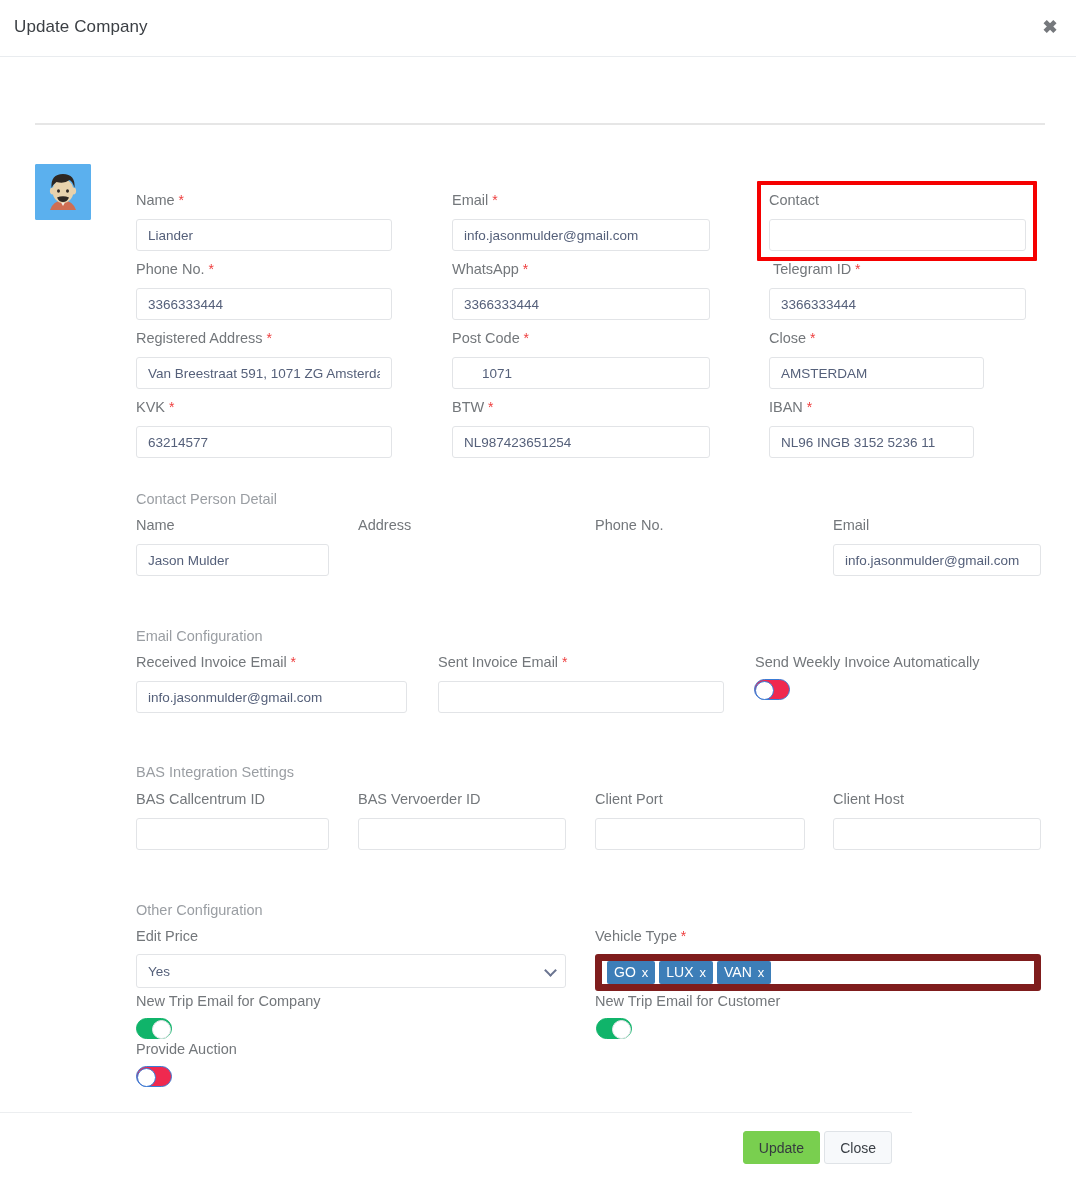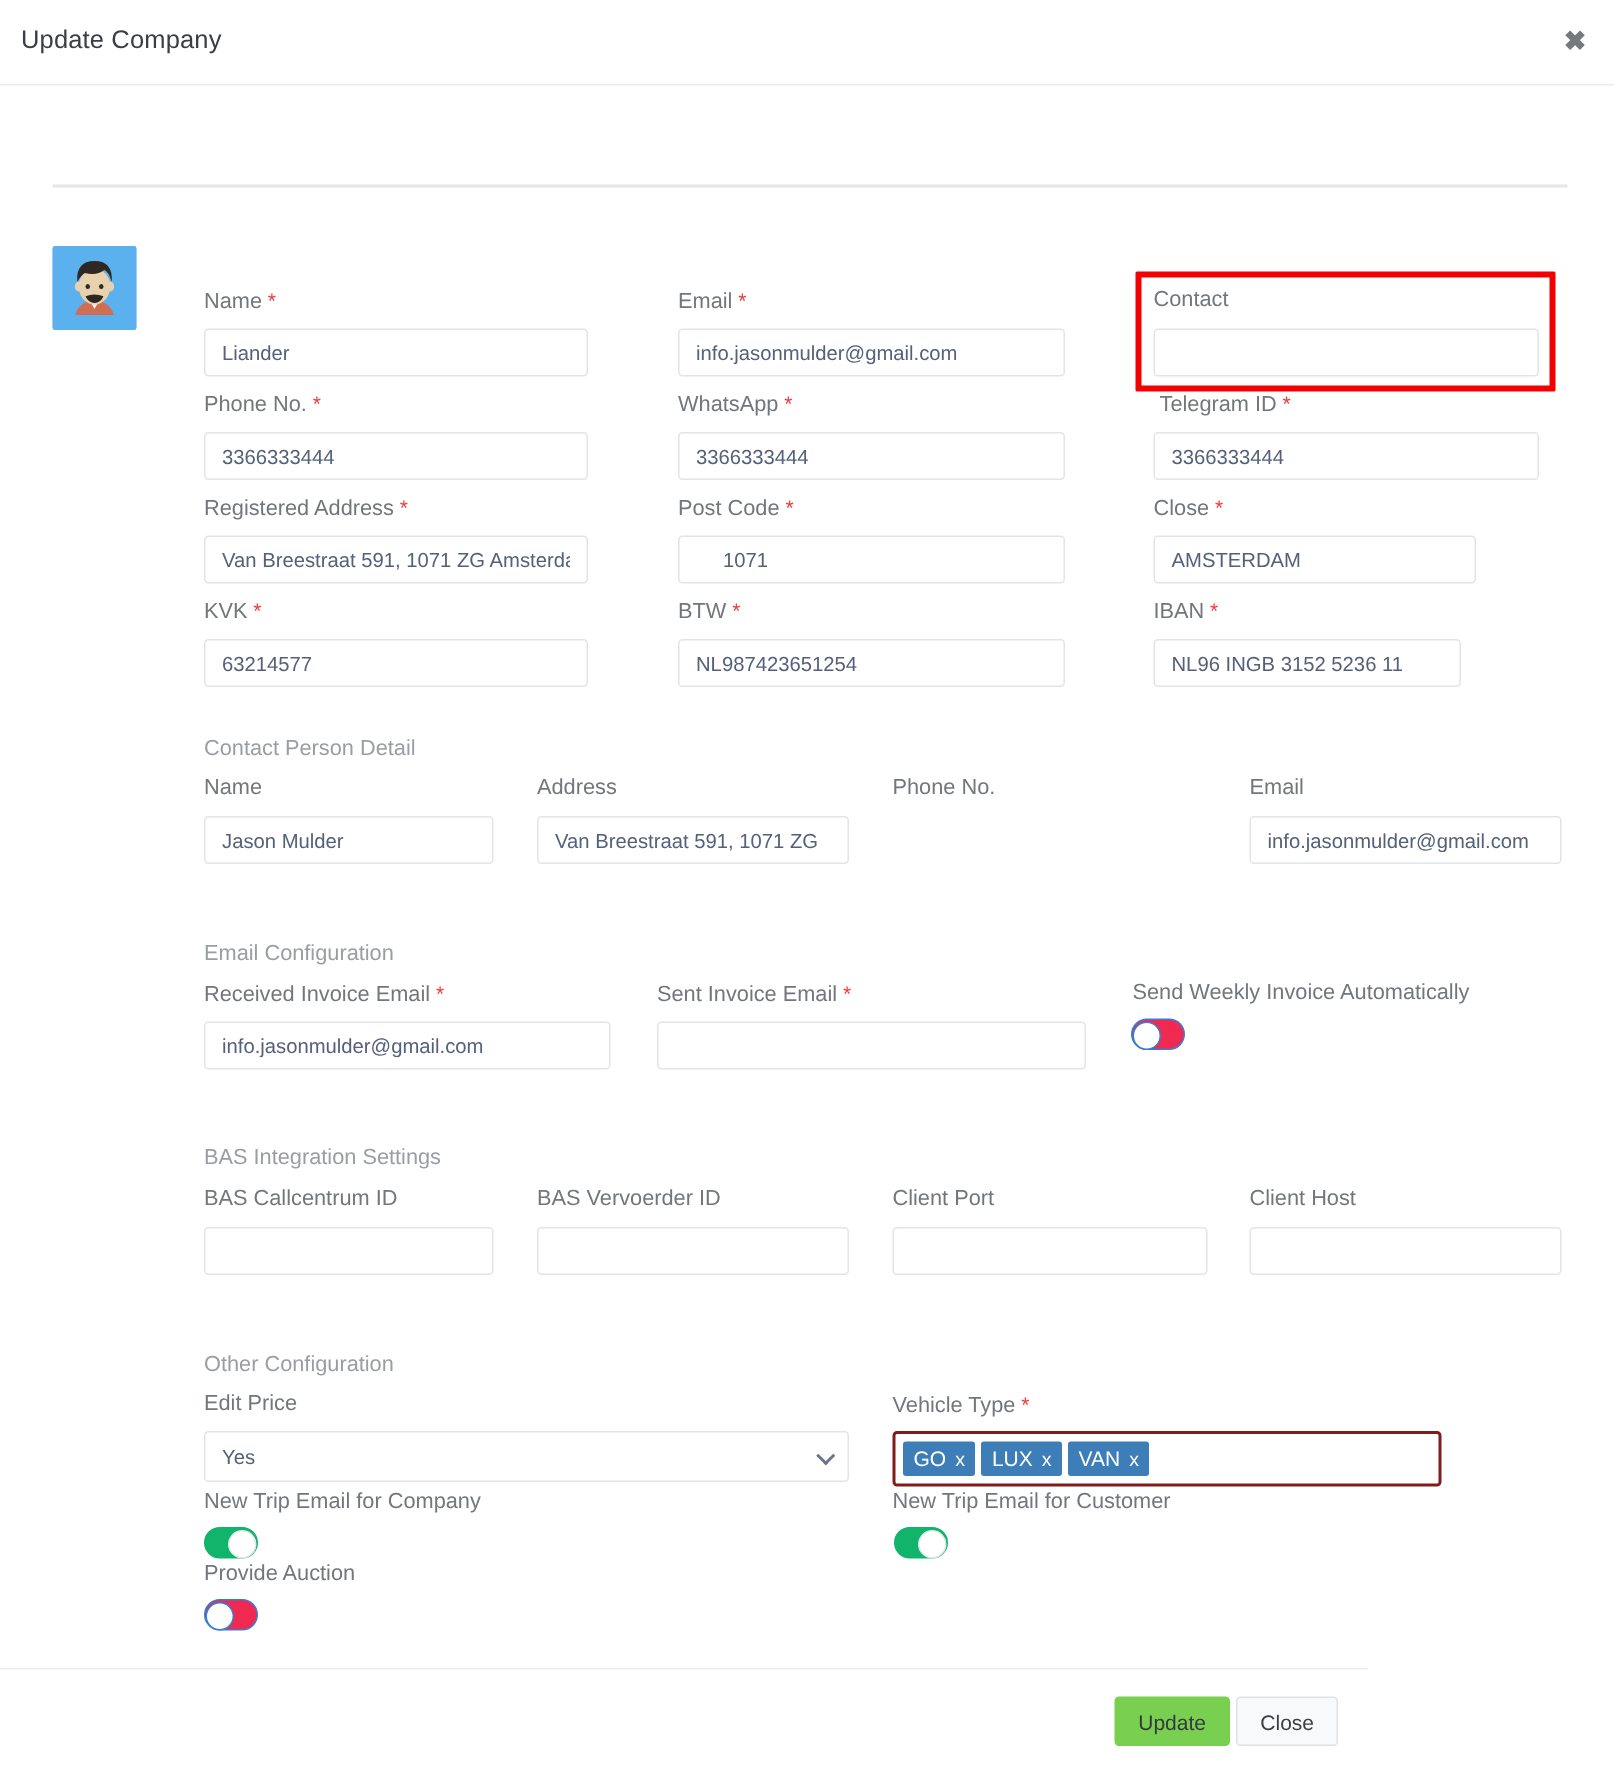--- a/index.html
+++ b/index.html
@@ -79,22 +79,22 @@
     padding:0 11px; appearance:none; -webkit-appearance:none; outline:none;
   }
   .sel-caret {
     position:absolute; right:11px; top:12px; width:9px; height:9px;
     border-right:2px solid #6a7490; border-bottom:2px solid #6a7490;
     transform:rotate(45deg); pointer-events:none;
   }
 
   
   .tagbox {
-    position:absolute; left:595px; top:897px; width:366px; height:37px;
-    border:2px solid #7f1d1d; border-radius:3px; background:#fff;
+    position:absolute; left:595px; top:897px; width:446px; height:37px;
+    border:7px solid #7f1d1d; border-radius:3px; background:#fff;
     padding:4px 5px; display:flex; gap:4px; align-items:center;
   }
   .tag {
     background:#3d7eb8; color:#fff; font-size:14px;
     padding:3px 7px 4px 7px; border-radius:2px;
     display:flex; align-items:center; gap:6px; cursor:pointer; white-space:nowrap;
   }
   .tag .tx { font-size:13px; }
 
   
@@ -199,21 +199,20 @@
       <span>IBAN</span><span class="req"> *</span>
     </div>
     <input class="inp" style="left: 769px; top: 369px; width: 205px;" value="NL96 INGB 3152 5236 11">
 
     <div class="sect-title" style="left:136px; top:434px;">Contact Person Detail</div>
 
     <div class="fl" style="left:136px; top:460px;">Name</div>
     <input class="inp" style="left: 136px; top: 487px; width: 193px;" value="Jason Mulder">
 
     <div class="fl" style="left:358px; top:460px;">Address</div>
-    <input class="inp" style="left: 358px; top: 487px; width: 208px;" value="Van Breestraat 591, 1071 ZG">
 
     <div class="fl" style="left:595px; top:460px;">Phone No.</div>
 
     <div class="fl" style="left:833px; top:460px;">Email</div>
     <input class="inp" style="left: 833px; top: 487px; width: 208px;" value="info.jasonmulder@gmail.com">
 
     <div class="sect-title" style="left:136px; top:571px;">Email Configuration</div>
 
     <div class="fl" style="left:136px; top:597px;">
       <span>Received Invoice Email</span><span class="req"> *</span>

